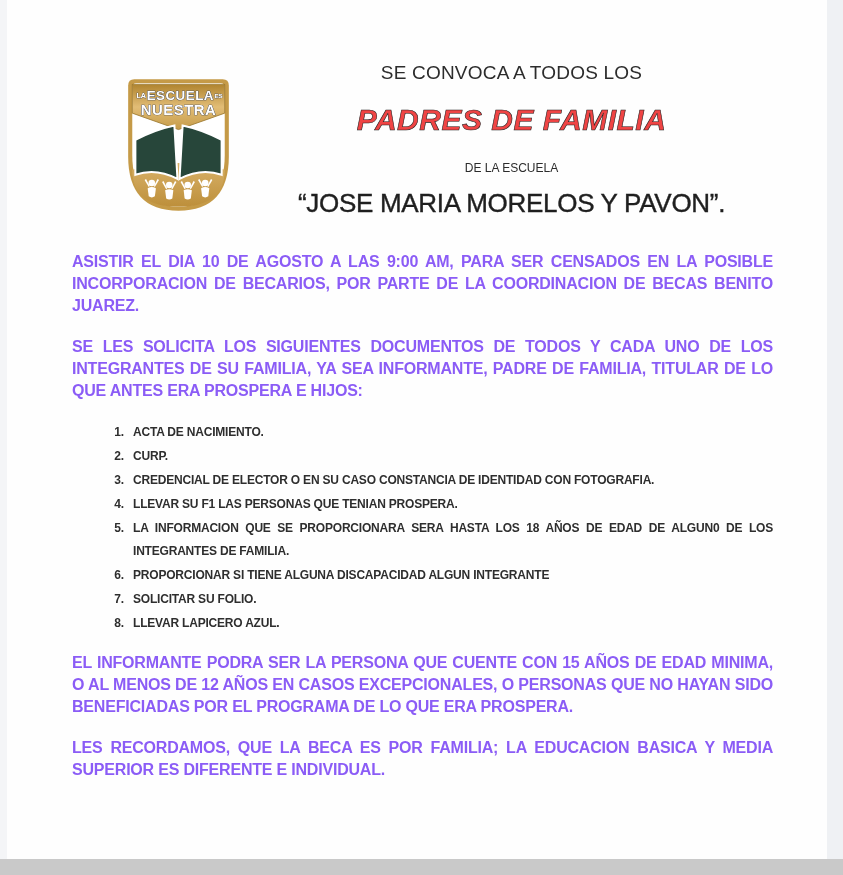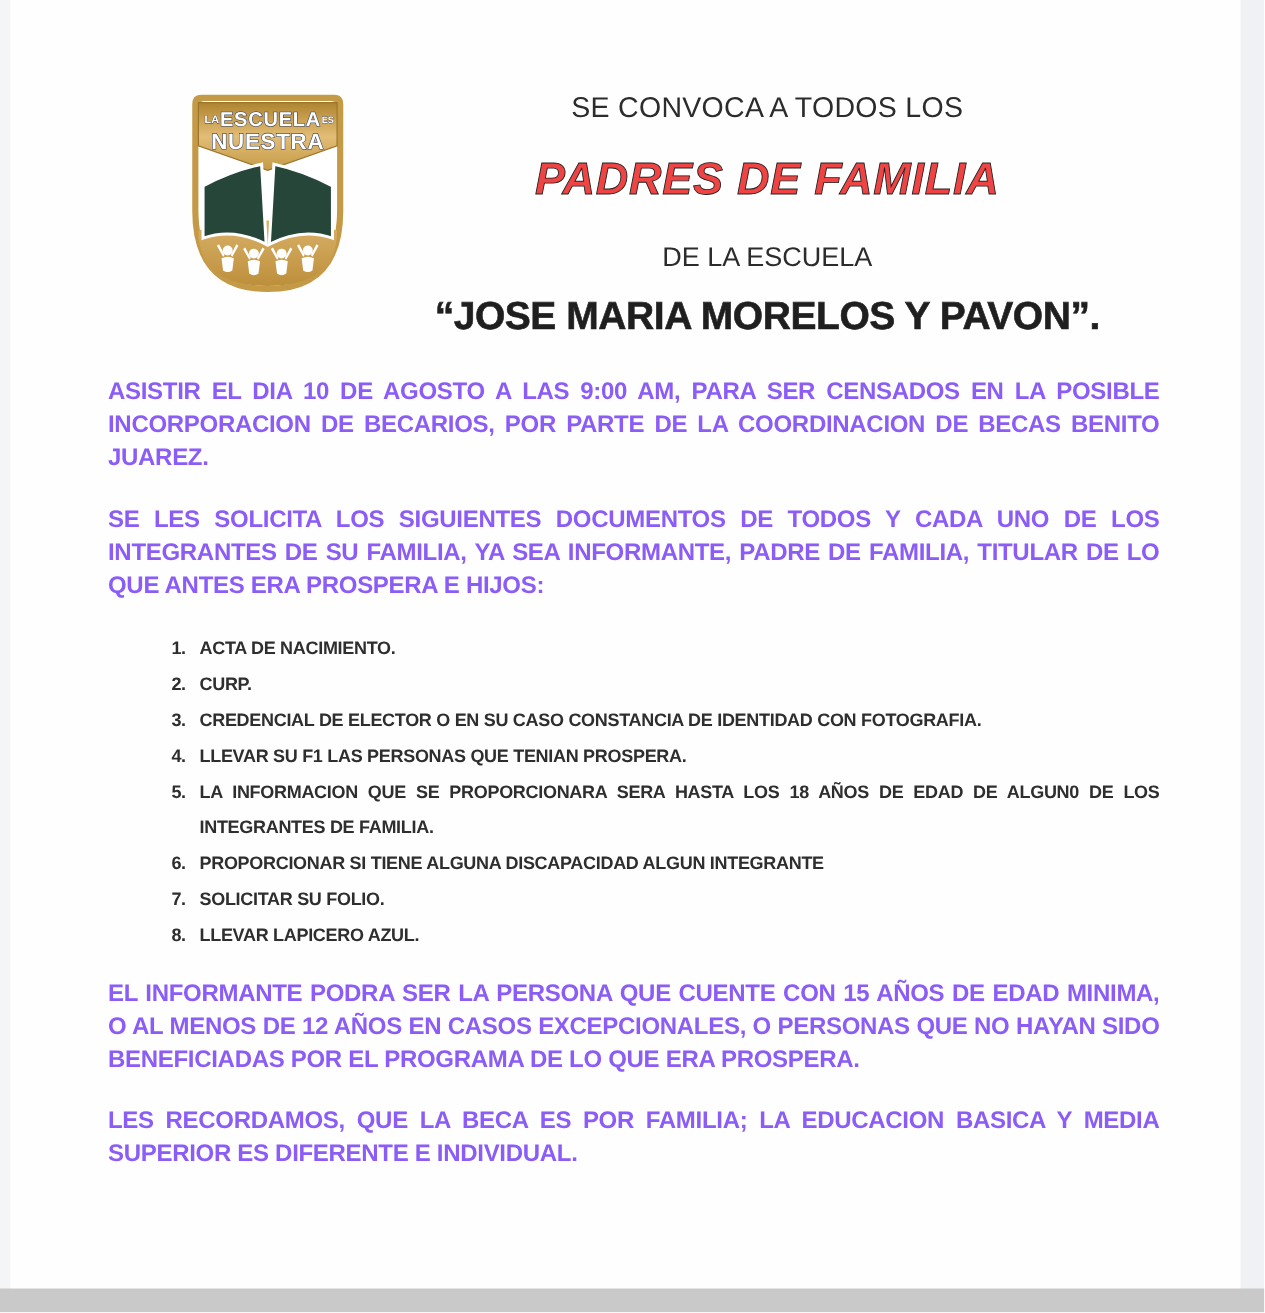--- a/index.html
+++ b/index.html
@@ -31,34 +31,34 @@
     position: absolute; left: 0; bottom: 0;
     width: 843px; height: 16px;
     background: #c9c9c9;
   }
   .content {
     position: absolute; left: 72px; top: 40px;
     width: 701px;
   }
   
   .doc-header { position: relative; height: 196px; margin-bottom: 15px; }
-  .logo { position: absolute; left: 50px; top: 20px; width: 113px; height: 139px; }
+  .logo { position: absolute; left: 50px; top: 36px; width: 113px; height: 139px; }
   .header-text {
     position: absolute; left: 178px; right: 0; top: 0;
     text-align: center;
   }
   .h-line1 { margin-top: 22px; font-size: 19px; font-weight: 400; letter-spacing: 0.2px; color: #2c2c2c; }
   .h-line2 {
     margin-top: 19px; font-size: 30px; font-weight: 700; font-style: italic;
     letter-spacing: 0.5px; color: #ef4444;
     -webkit-text-stroke: 0.6px #1f1f1f;
   }
-  .h-line3 { margin-top: 24px; font-size: 18px; font-weight: 400; color: #2c2c2c; }
+  .h-line3 { margin-top: 24px; font-size: 12px; font-weight: 400; color: #2c2c2c; }
   .h-line4 {
-    margin-top: 13px; font-size: 26px; font-weight: 700; color: #1f1f1f;
+    margin-top: 13px; font-size: 26px; font-weight: 400; color: #1f1f1f;
     letter-spacing: -0.3px;
     -webkit-text-stroke: 0.4px #1f1f1f;
   }
   
   .para {
     margin: 0 0 19px 0;
     font-size: 16px; font-weight: 700;
     line-height: 22px;
     letter-spacing: -0.2px;
     text-align: justify;

